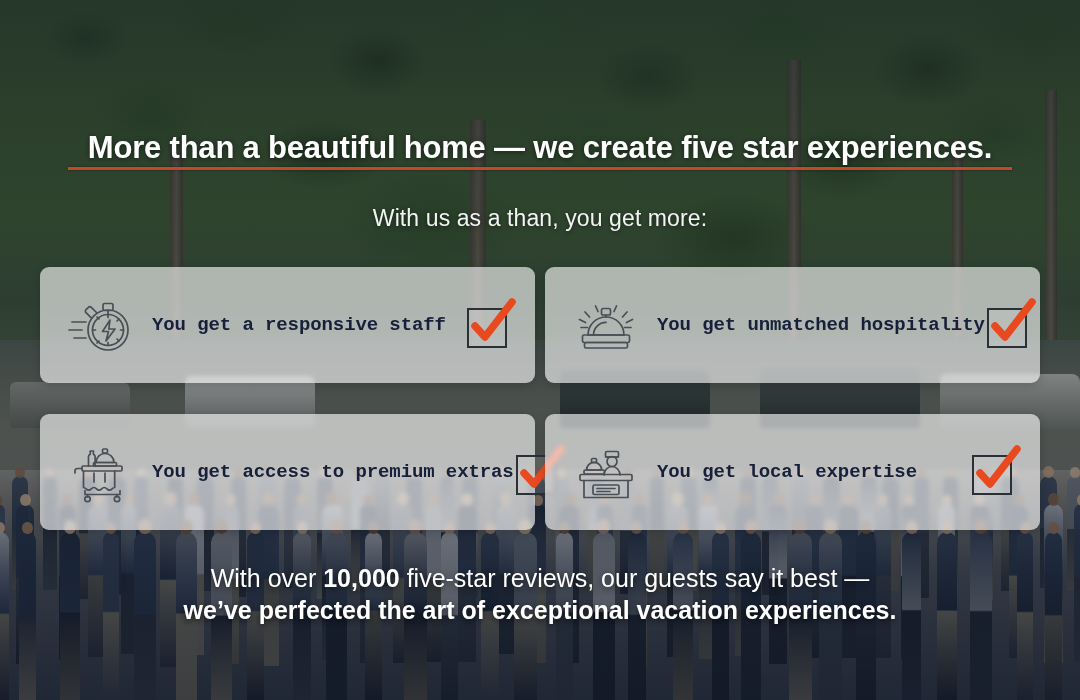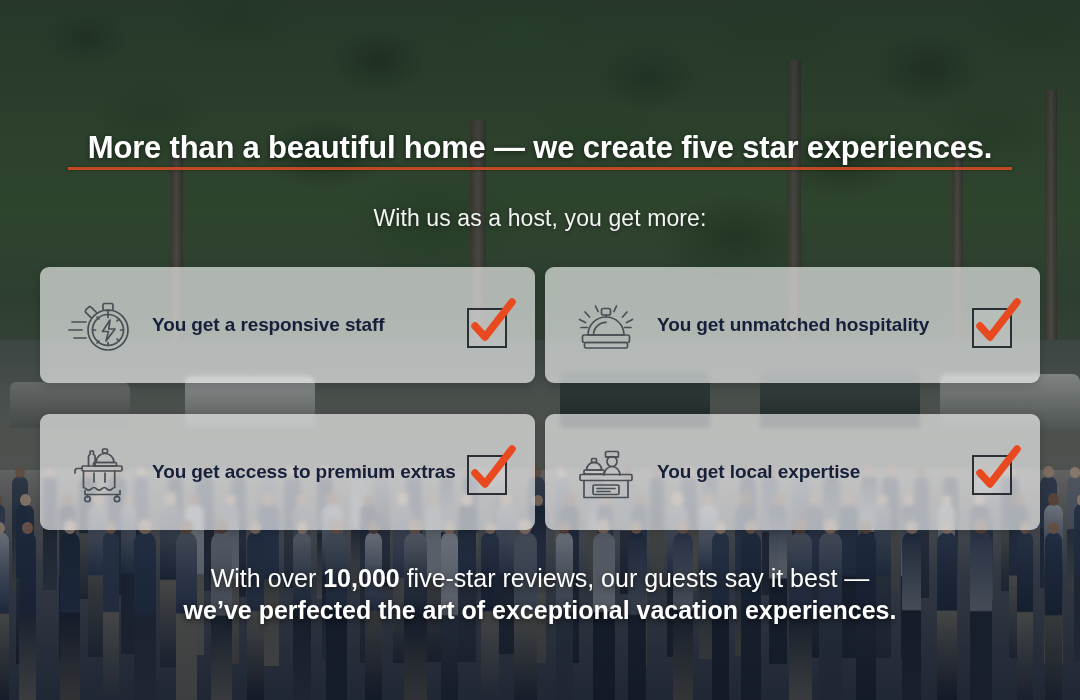--- a/index.html
+++ b/index.html
@@ -110,20 +110,21 @@
 
   
   .cards {
     position: absolute; left: 40px; top: 231px;
     width: 1000px;
     display: grid;
     grid-template-columns: 495px 495px;
     grid-template-rows: 116px 116px;
     column-gap: 10px;
     row-gap: 31px;
+    font-family: Liberation Mono, monospace;
   }
   .card {
     position: relative;
     border-radius: 9px;
     background: rgba(255,255,255,.62);
     backdrop-filter: blur(2px);
     box-shadow: 0 2px 10px rgba(0,0,0,.18);
     display: flex;
     align-items: center;
     padding: 0 18px 0 24px;
@@ -400,21 +401,21 @@
         </div>
     </div>
 
     <div class="bg-dark"></div>
   </div>
 
   <div class="content">
 
     <div class="headline">More than a beautiful home — we create five star experiences.</div>
     <div class="headline-rule"></div>
-    <div class="subhead">With us as a host, you get more:</div>
+    <div class="subhead">With us as a than, you get more:</div>
 
     <div class="cards">
 
       <div class="card">
         <div class="card-icon">
           <svg viewBox="0 0 70 70" fill="none" stroke="currentColor" stroke-width="1.7" stroke-linecap="round" stroke-linejoin="round">
             <circle cx="42" cy="40" r="20"></circle>
             <circle cx="42" cy="40" r="15.5"></circle>
             <rect x="37" y="13.5" width="10" height="7" rx="1.6"></rect>
             <path d="M42 20.5v4"></path>

